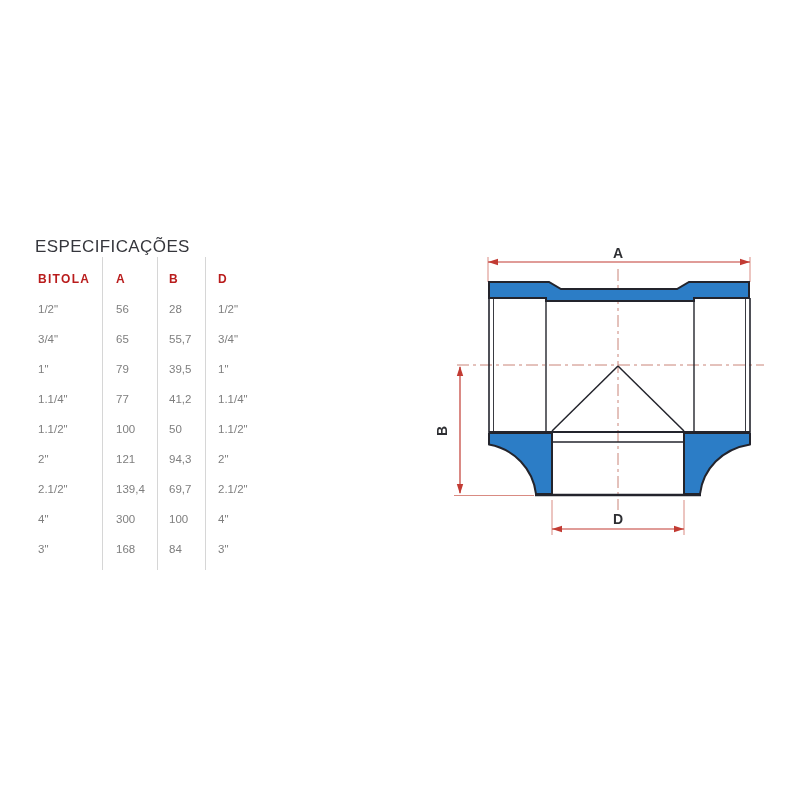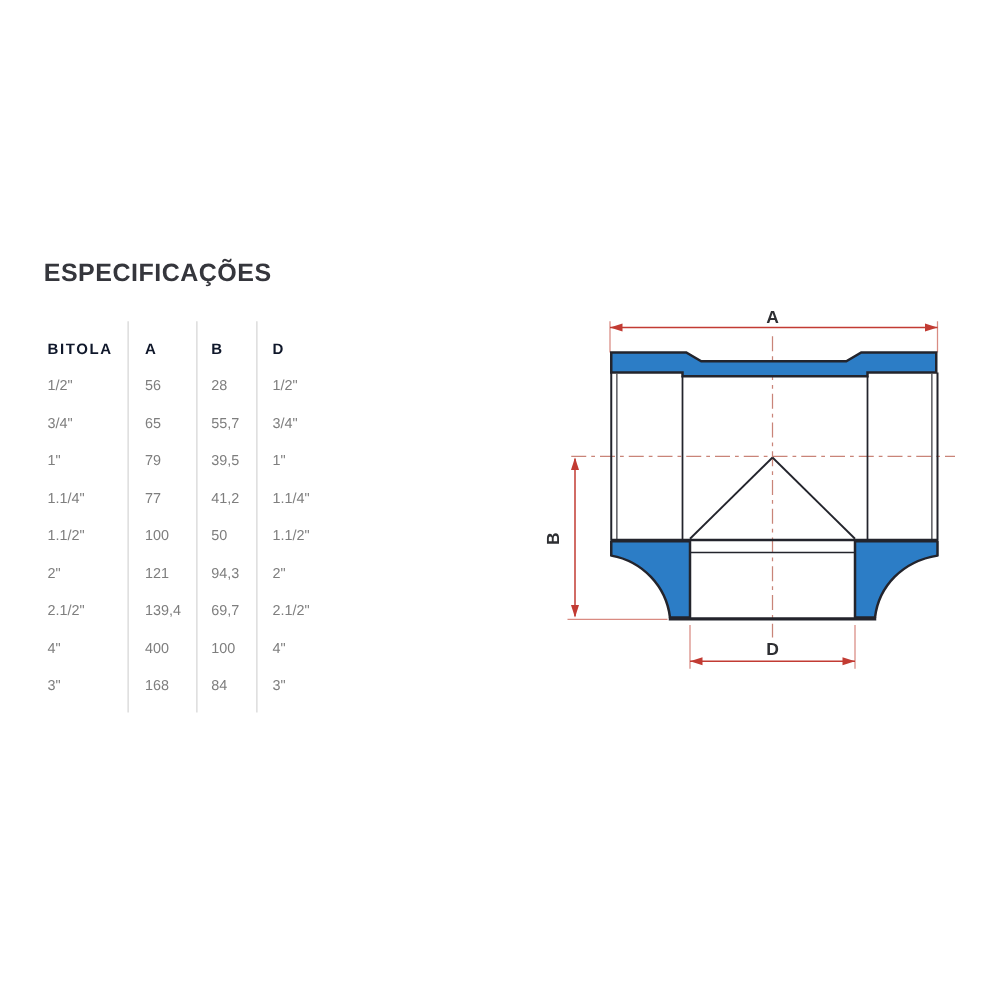--- a/index.html
+++ b/index.html
@@ -1,37 +1,37 @@
 <!DOCTYPE html>
 <html><head>
 <meta charset="utf-8">
 <style>
   html,body{margin:0;padding:0;}
   body{
     width:800px;height:800px;background:#ffffff;position:relative;
     font-family:"Liberation Sans", sans-serif;overflow:hidden;
   }
   .page-title{
-    position:absolute;left:35px;top:208px;
-    font-size:20px;font-weight:bold;color:#35363c;letter-spacing:.4px;
+    position:absolute;left:35px;top:237px;
+    font-size:17px;font-weight:normal;color:#35363c;letter-spacing:.4px;
   }
   .spec-table{
     position:absolute;left:35px;top:264px;
     display:grid;grid-template-columns:67px 55px 48px 45px;
     grid-auto-rows:30px;align-items:center;
   }
   .spec-table .cell{
     font-size:11.5px;color:#7e7e7e;white-space:nowrap;
   }
   .spec-table .c1{padding-left:3px;}
   .spec-table .c2{padding-left:14px;}
   .spec-table .c3{padding-left:12px;}
   .spec-table .c4{padding-left:13px;}
   .spec-table .head{
-    font-size:12px;font-weight:bold;color:#0f172a;letter-spacing:1.3px;
+    font-size:12px;font-weight:bold;color:#b91c1c;letter-spacing:1.3px;
   }
   .sep{
     position:absolute;top:257px;height:313px;width:1px;background:#d6d6d6;
   }
   .sep1{left:102px;} .sep2{left:157px;} .sep3{left:205px;}
   svg{position:absolute;left:430px;top:232px;}
   svg text{font-family:"Liberation Sans", sans-serif;}
 </style>
 </head>
 <body>
@@ -70,21 +70,21 @@
     <div class="cell c4">1.1/2"</div>
     <div class="cell c1">2"</div>
     <div class="cell c2">121</div>
     <div class="cell c3">94,3</div>
     <div class="cell c4">2"</div>
     <div class="cell c1">2.1/2"</div>
     <div class="cell c2">139,4</div>
     <div class="cell c3">69,7</div>
     <div class="cell c4">2.1/2"</div>
     <div class="cell c1">4"</div>
-    <div class="cell c2">400</div>
+    <div class="cell c2">300</div>
     <div class="cell c3">100</div>
     <div class="cell c4">4"</div>
     <div class="cell c1">3"</div>
     <div class="cell c2">168</div>
     <div class="cell c3">84</div>
     <div class="cell c4">3"</div>
   </div>
 
 <svg width="370" height="320" viewBox="0 0 370 320">
 

